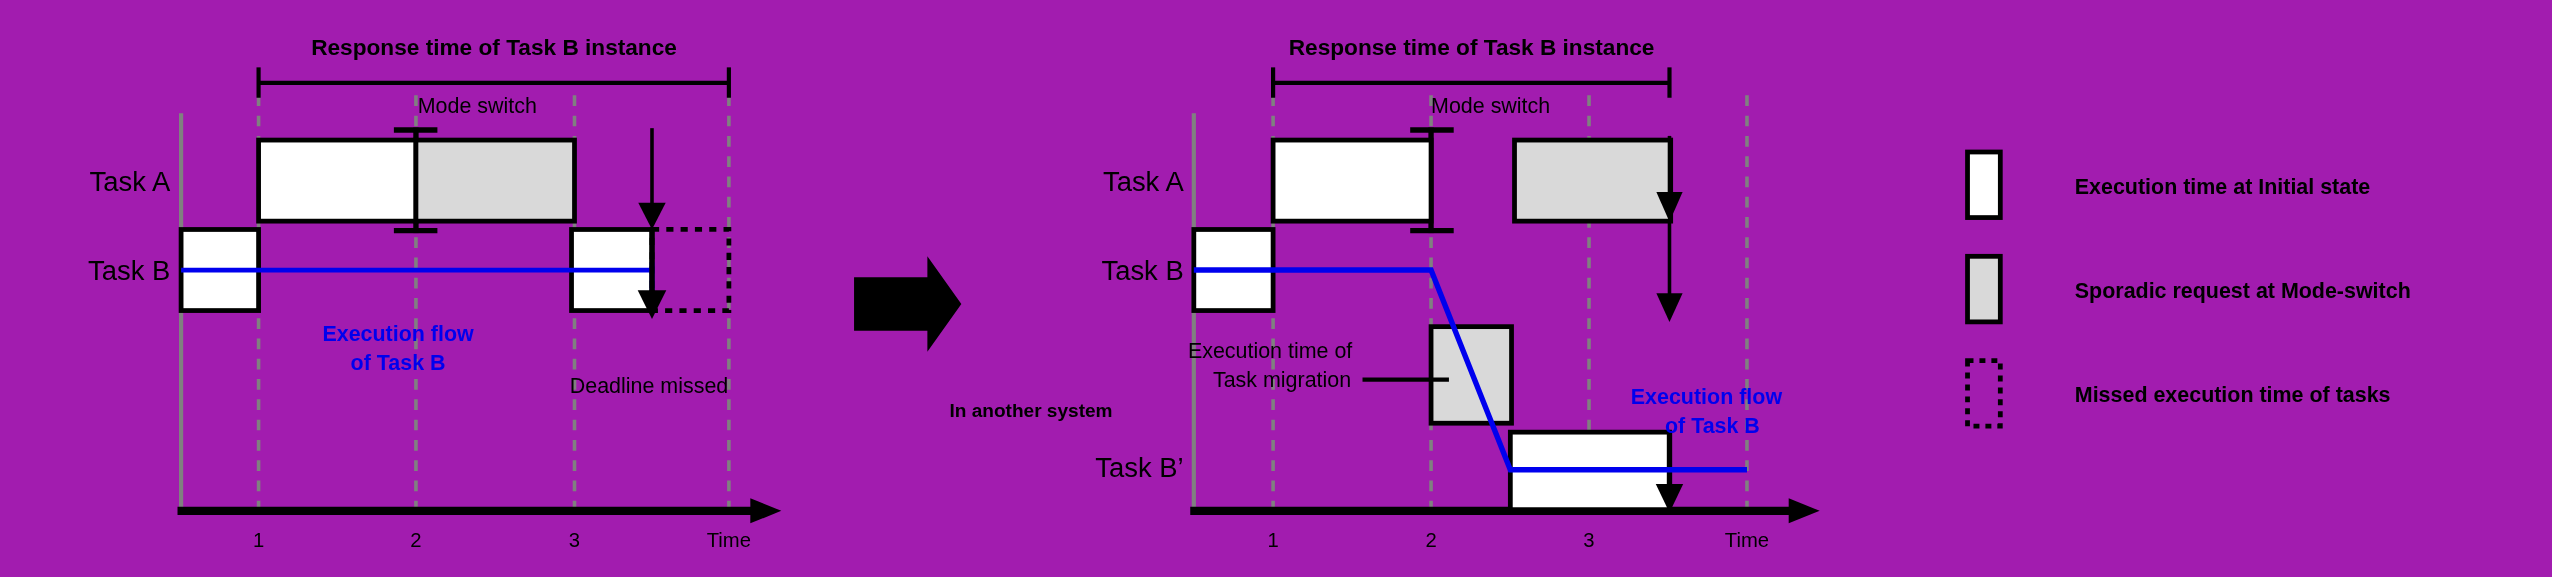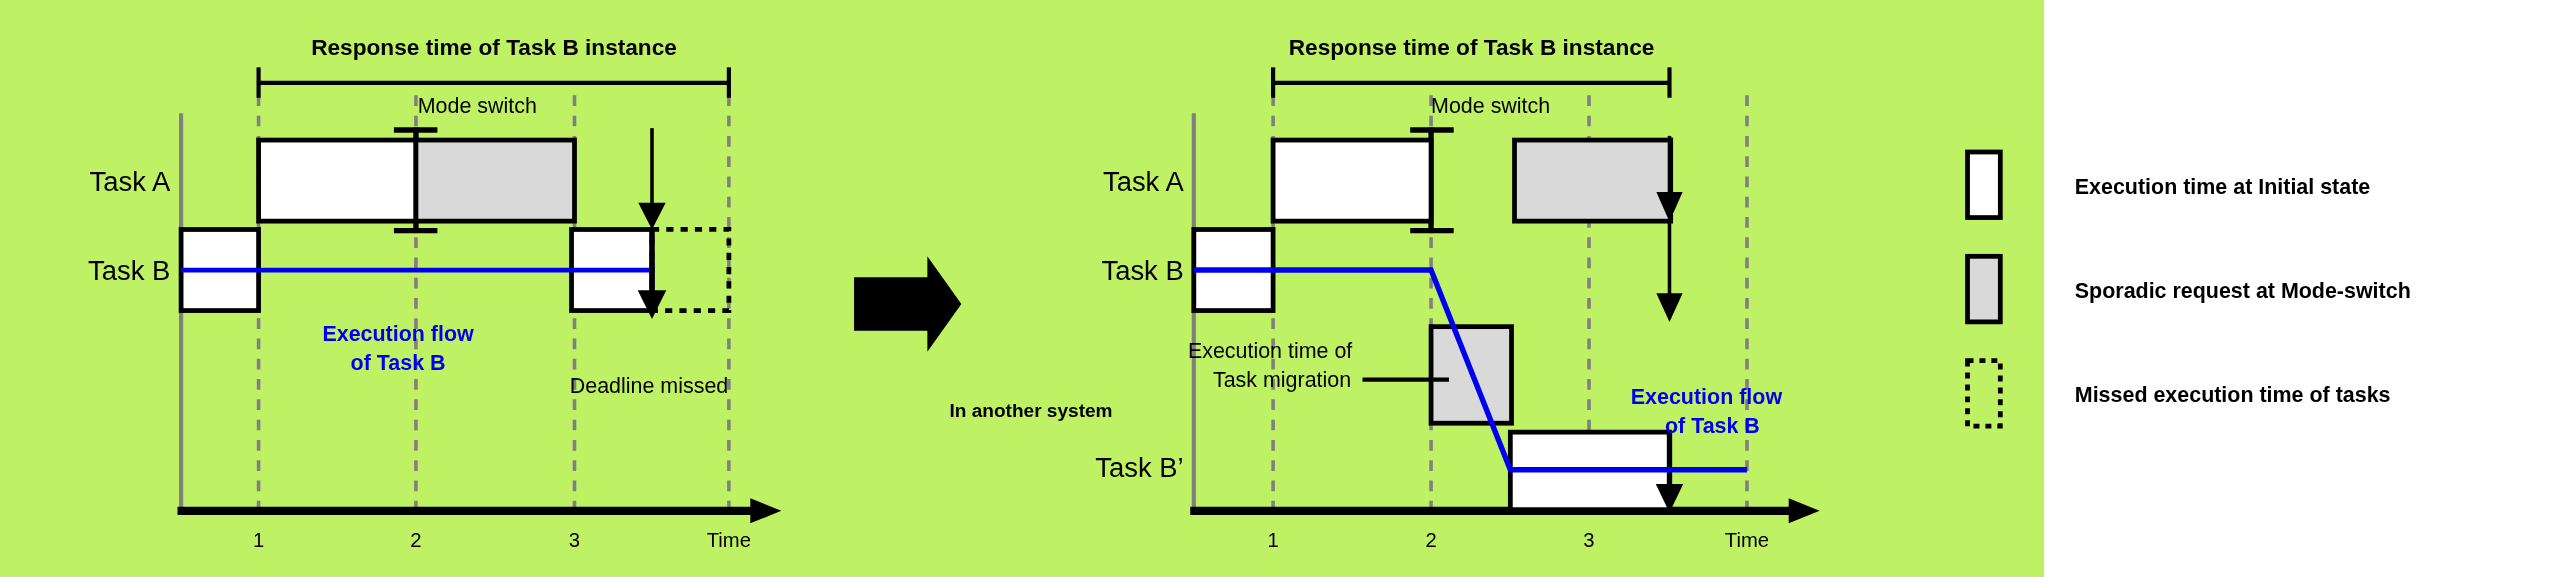--- a/index.html
+++ b/index.html
@@ -1,17 +1,17 @@
 <!DOCTYPE html>
 <html style="font-size:9.5px"><head>
 <meta charset="utf-8">
 <style>
   html,body{margin:0;padding:0;background:#ffffff;}
   body{width:2576px;height:577px;font-family:"Liberation Sans",sans-serif;overflow:hidden;}
-  #root{position:relative;width:2044px;height:577px;background:#bef264;}
+  #root{position:relative;width:2552px;height:577px;background:#a21caf;}
   svg{display:block;}
   .lbl{font-family:"Liberation Sans",sans-serif;fill:#000;}
   .lbl-task{font-size:46px;}
   .lbl-tick{font-size:34px;}
   .lbl-head{font-size:38px;font-weight:bold;}
   .lbl-ann{font-size:36px;}
   .lbl-annb{font-size:32px;font-weight:bold;}
   .lbl-blue{font-size:36px;fill:#0000ee;font-weight:bold;}
   .lbl-legend{font-size:36px;font-weight:bold;}
 </style>

